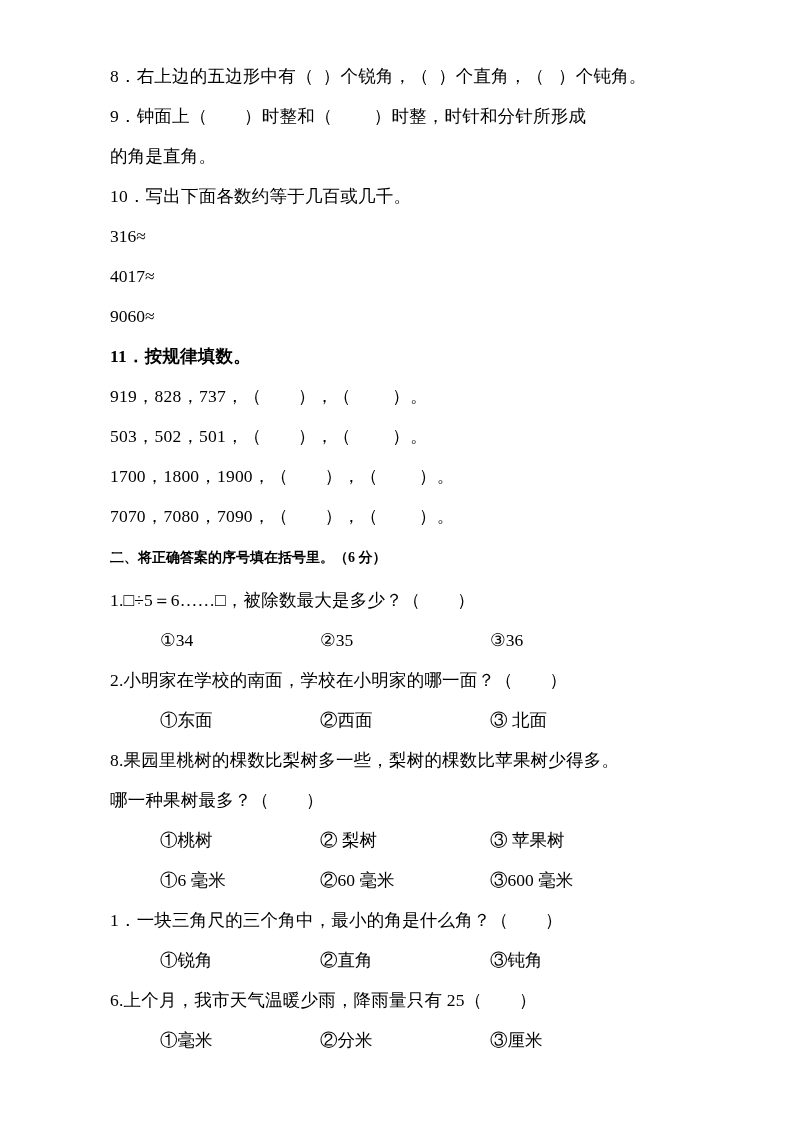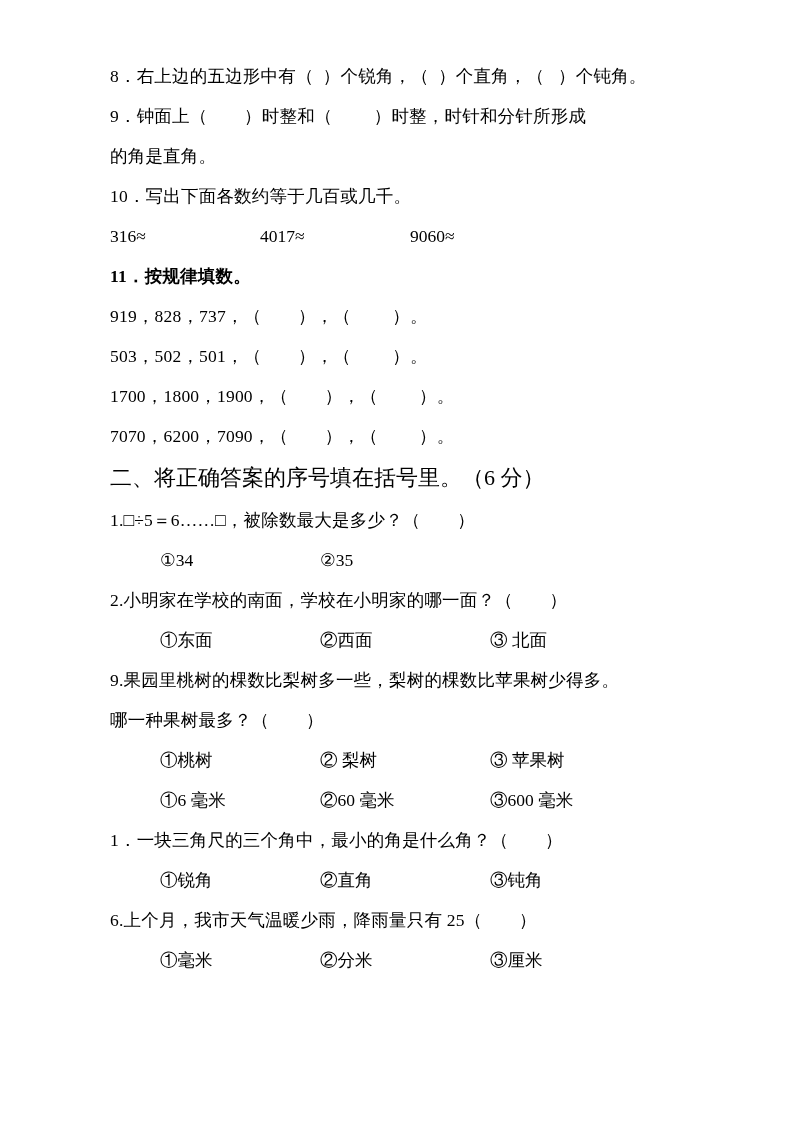--- a/index.html
+++ b/index.html
@@ -38,40 +38,41 @@
   .line.bold {
     font-weight: bold;
   }
 
   
   .cols {
     display: flex;
     font-size: 17.5px;
     line-height: 40px;
     white-space: pre;
+    flex-direction: column;
   }
   .c-a { width: 150px; }
   .c-b { width: 150px; }
   .c-c { width: 150px; }
   .c-d { width: 150px; }
 
   .opts {
     display: flex;
     font-size: 17.5px;
     line-height: 40px;
     white-space: pre;
     padding-left: 50px;
   }
   .o1 { width: 160px; }
   .o2 { width: 170px; }
   .o3 { width: 160px; }
 
   .sec-head {
-    font-size: 22px;
-    font-weight: normal;
+    font-size: 14px;
+    font-weight: bold;
     line-height: 44px;
     white-space: pre;
   }
 </style>
 </head>
 <body>
 
 <div class="page">
   <div class="content">
 
@@ -84,38 +85,39 @@
       <span class="c-a">316≈</span>
       <span class="c-c">4017≈</span>
       <span class="c-d">9060≈</span>
     </div>
 
     <div class="line bold">11．按规律填数。</div>
 
     <div class="line">919，828，737，（        ），（         ）。</div>
     <div class="line">503，502，501，（        ），（         ）。</div>
     <div class="line">1700，1800，1900，（        ），（         ）。</div>
-    <div class="line">7070，6200，7090，（        ），（         ）。</div>
+    <div class="line">7070，7080，7090，（        ），（         ）。</div>
 
     <div class="sec-head">二、将正确答案的序号填在括号里。（6 分）</div>
 
     <div class="line">1.□÷5＝6……□，被除数最大是多少？（        ）</div>
     <div class="opts">
       <span class="o1">①34</span>
       <span class="o2">②35</span>
+      <span class="o3">③36</span>
     </div>
 
     <div class="line">2.小明家在学校的南面，学校在小明家的哪一面？（        ）</div>
     <div class="opts">
       <span class="o1">①东面</span>
       <span class="o2">②西面</span>
       <span class="o3">③ 北面</span>
     </div>
 
-    <div class="line">9.果园里桃树的棵数比梨树多一些，梨树的棵数比苹果树少得多。</div>
+    <div class="line">8.果园里桃树的棵数比梨树多一些，梨树的棵数比苹果树少得多。</div>
     <div class="line">哪一种果树最多？（        ）</div>
     <div class="opts">
       <span class="o1">①桃树</span>
       <span class="o2">② 梨树</span>
       <span class="o3">③ 苹果树</span>
     </div>
 
     <div class="opts">
       <span class="o1">①6 毫米</span>
       <span class="o2">②60 毫米</span>

